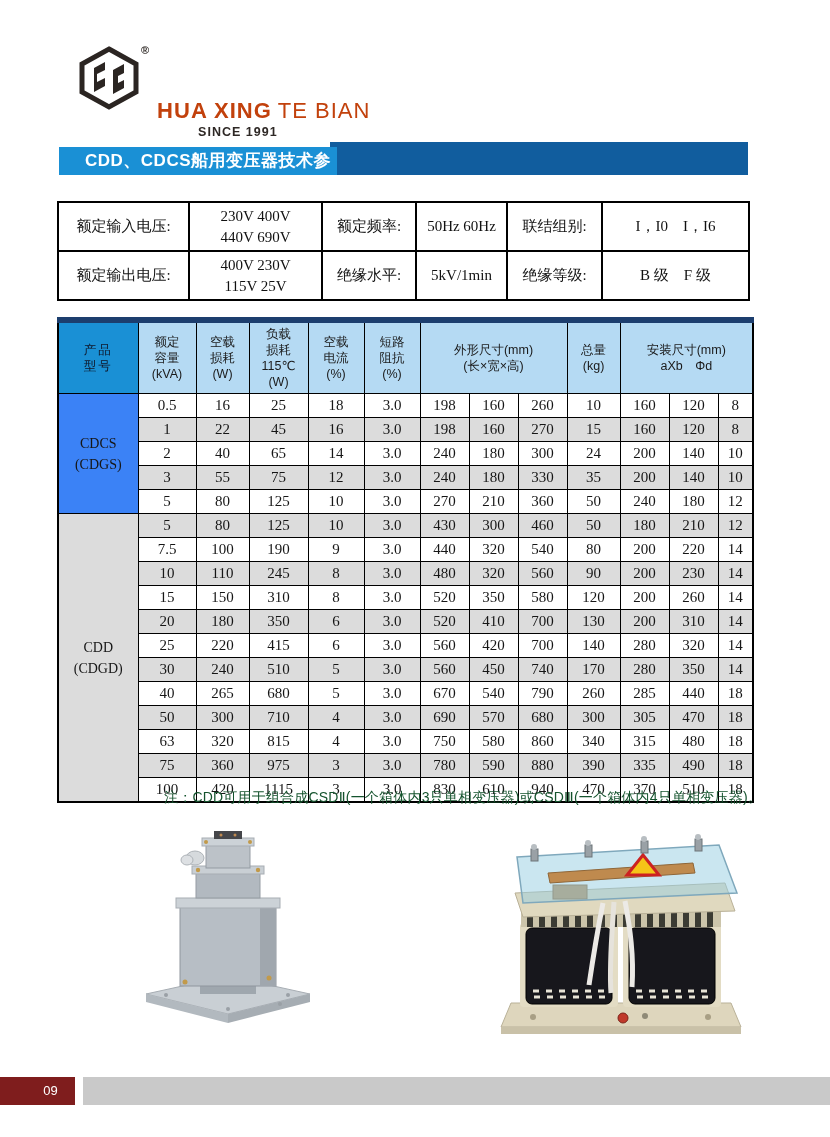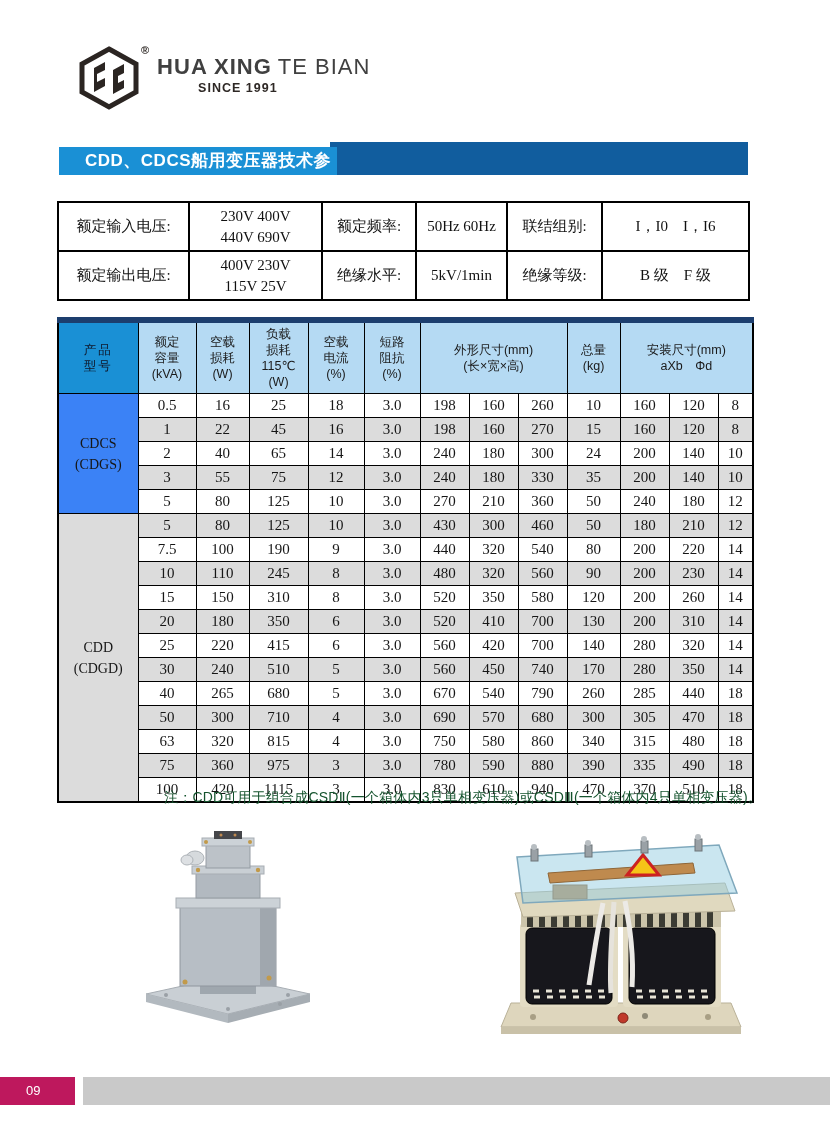--- a/index.html
+++ b/index.html
@@ -4,21 +4,21 @@
 <style>
   html,body{margin:0;padding:0;background:#fff;}
   .page{position:relative;width:830px;height:1137px;background:#ffffff;overflow:hidden;
         font-family:"Liberation Sans","DejaVu Sans",sans-serif;color:#1a1a1a;}
 
   
   .logo{position:absolute;left:78px;top:46px;display:flex;align-items:flex-start;}
   .logo-mark{width:62px;height:64px;}
   .logo-reg{font-size:11px;color:#2b2522;margin:-2px 0 0 1px;font-weight:bold;}
   .logo-text{margin-left:8px;margin-top:10px;line-height:1;}
-  .brand-line{font-size:22px;letter-spacing:1px;color:#404040;white-space:nowrap;}
+  .brand-line{font-size:22px;letter-spacing:1px;color:#c2410c;white-space:nowrap;margin-top:44px;}
   .brand-bold{font-weight:bold;}
   .brand-light{font-weight:normal;margin-left:6px;}
   .since-line{font-size:12.5px;font-weight:bold;color:#2e2825;margin-top:4px;letter-spacing:1px;margin-left:41px;}
 
   
   .titlebar-dark{position:absolute;left:330px;top:142px;width:418px;height:33px;background:#115d9e;}
   .titlebar-light{position:absolute;left:59px;top:147px;width:278px;height:28px;background:#1a90d5;
         color:#fff;font-weight:bold;font-size:17px;line-height:28px;padding-left:26px;box-sizing:border-box;
         letter-spacing:0.5px;}
 
@@ -42,22 +42,22 @@
 
   
   .note{position:absolute;right:68px;top:789px;font-size:14px;color:#14532d;letter-spacing:0.2px;text-align:center;}
 
   
   .photo{position:absolute;}
   .photo-left{left:138px;top:828px;}
   .photo-right{left:493px;top:833px;}
 
   
-  .footer-blue{position:absolute;left:0;top:1077px;width:75px;height:28px;background:#be185d;
-        color:#fff;font-size:13px;line-height:28px;box-sizing:border-box;padding-left:26px;}
+  .footer-blue{position:absolute;left:0;top:1077px;width:75px;height:28px;background:#7f1d1d;
+        color:#fff;font-size:13px;line-height:28px;text-align:center;box-sizing:border-box;padding-left:26px;}
   .footer-gray{position:absolute;left:83px;top:1077px;width:747px;height:28px;background:#c9c9c9;}
 </style>
 </head>
 <body>
 
 <div class="page">
 
   <div class="logo">
     <svg class="logo-mark" viewBox="0 0 62 64">
       <polygon points="31,3 58,18 58,46 31,61 4,46 4,18" fill="none" stroke="#2b2522" stroke-width="5"></polygon>

